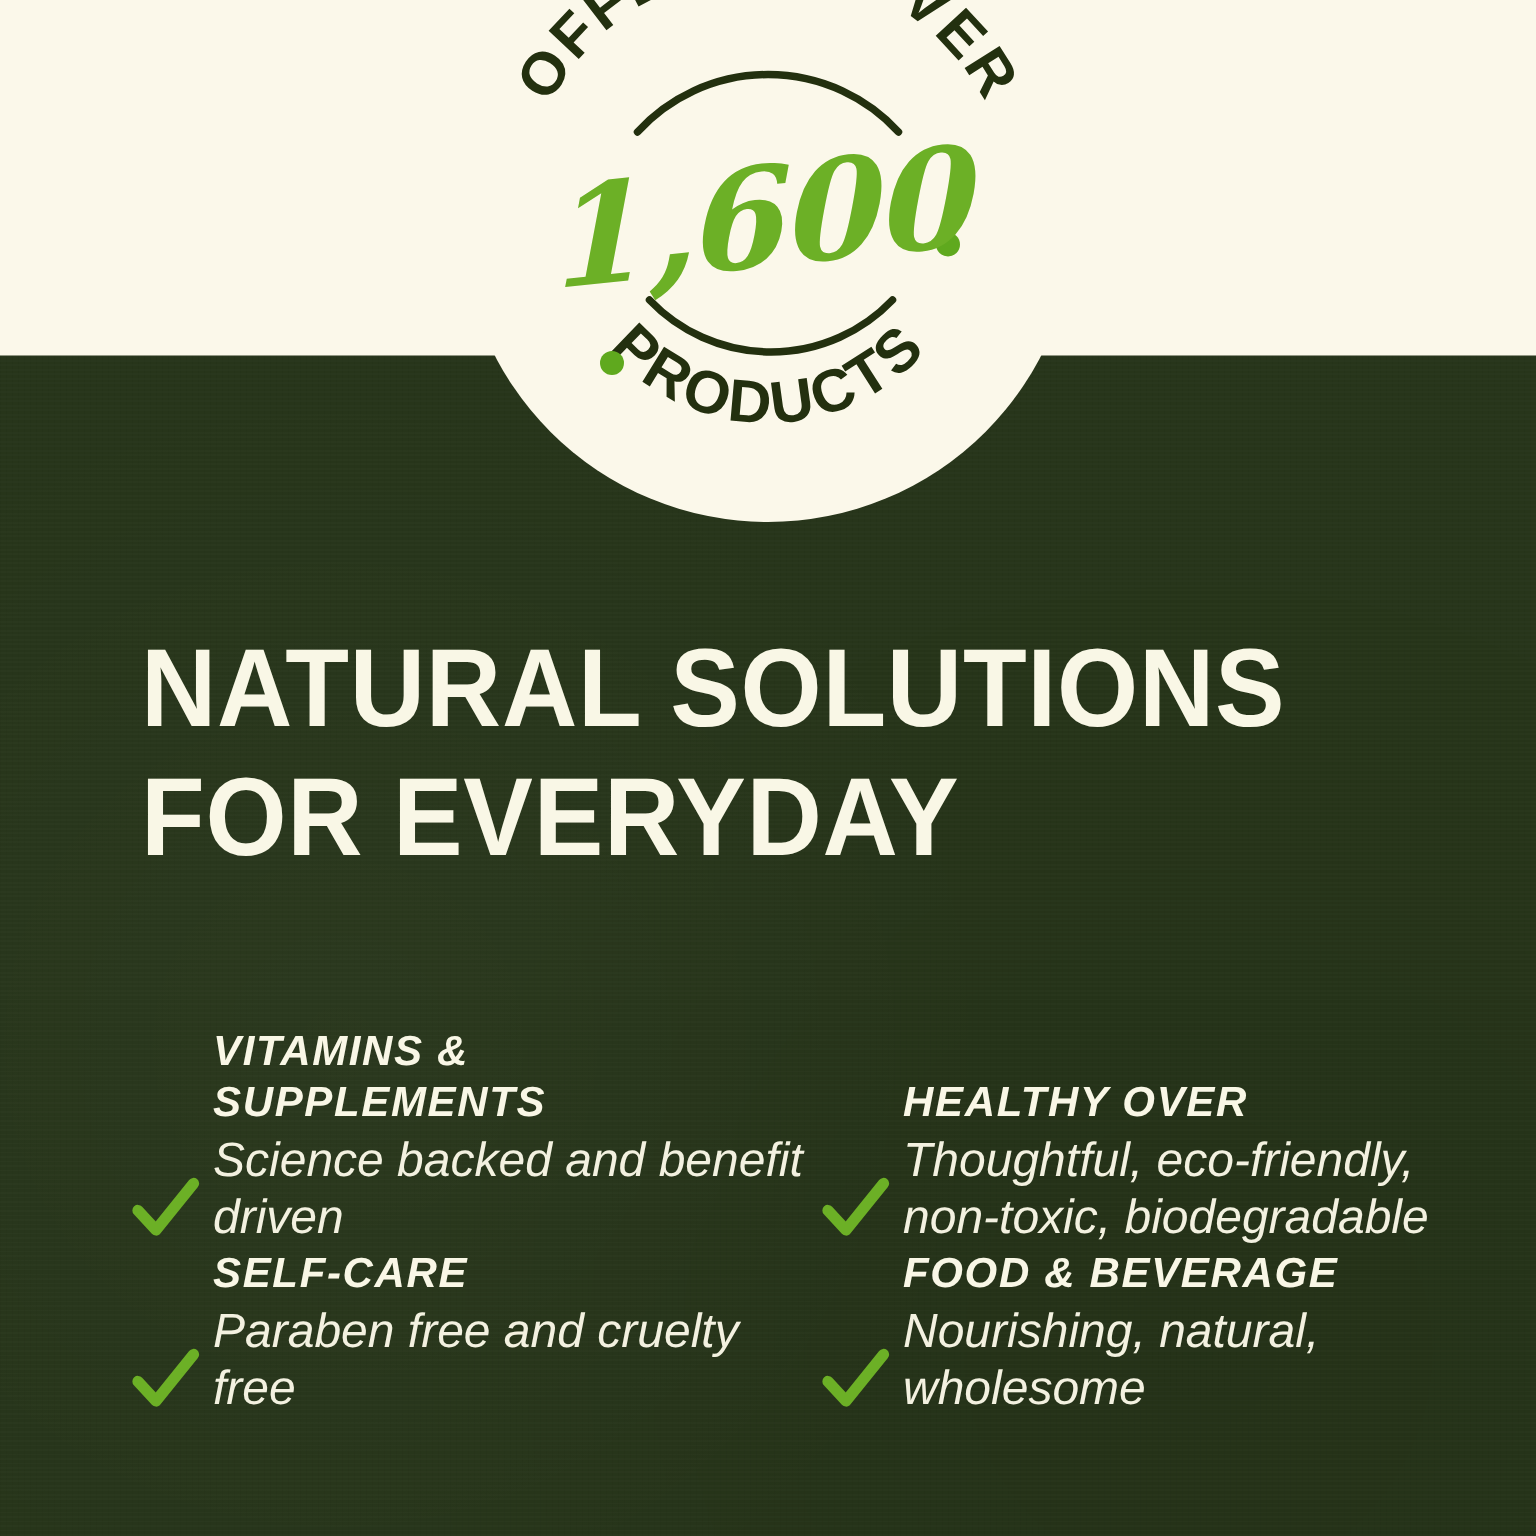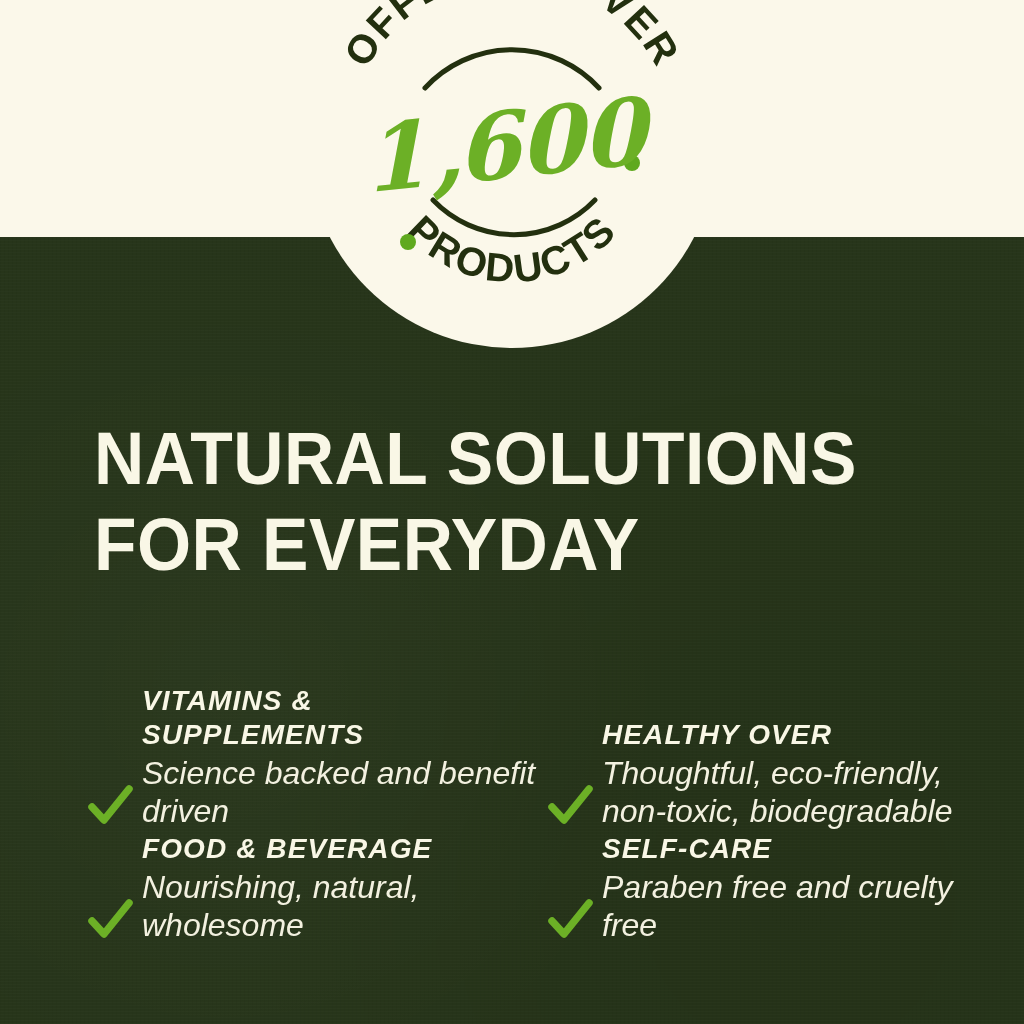--- a/index.html
+++ b/index.html
@@ -221,38 +221,38 @@
         <svg viewBox="0 0 48 48" xmlns="http://www.w3.org/2000/svg" aria-hidden="true">
           <path d="M 6 25 L 18 38 L 43 7"></path>
         </svg>
       </span>
       <div class="feature-text">
         <p class="feature-title">HEALTHY OVER</p>
         <p class="feature-desc">Thoughtful, eco-friendly, non-toxic, biodegradable</p>
       </div>
     </div>
 
+    <div class="feature col-left">
+      <span class="check">
+        <svg viewBox="0 0 48 48" xmlns="http://www.w3.org/2000/svg" aria-hidden="true">
+          <path d="M 6 25 L 18 38 L 43 7"></path>
+        </svg>
+      </span>
+      <div class="feature-text">
+        <p class="feature-title">SELF-CARE</p>
+        <p class="feature-desc">Paraben free and cruelty free</p>
+      </div>
+    </div>
+
     <div class="feature col-right">
       <span class="check">
         <svg viewBox="0 0 48 48" xmlns="http://www.w3.org/2000/svg" aria-hidden="true">
           <path d="M 6 25 L 18 38 L 43 7"></path>
         </svg>
       </span>
       <div class="feature-text">
         <p class="feature-title">FOOD &amp; BEVERAGE</p>
         <p class="feature-desc">Nourishing, natural, wholesome</p>
       </div>
     </div>
 
-    <div class="feature col-left">
-      <span class="check">
-        <svg viewBox="0 0 48 48" xmlns="http://www.w3.org/2000/svg" aria-hidden="true">
-          <path d="M 6 25 L 18 38 L 43 7"></path>
-        </svg>
-      </span>
-      <div class="feature-text">
-        <p class="feature-title">SELF-CARE</p>
-        <p class="feature-desc">Paraben free and cruelty free</p>
-      </div>
-    </div>
-
   </div>
 </div>
 
 </body></html>

